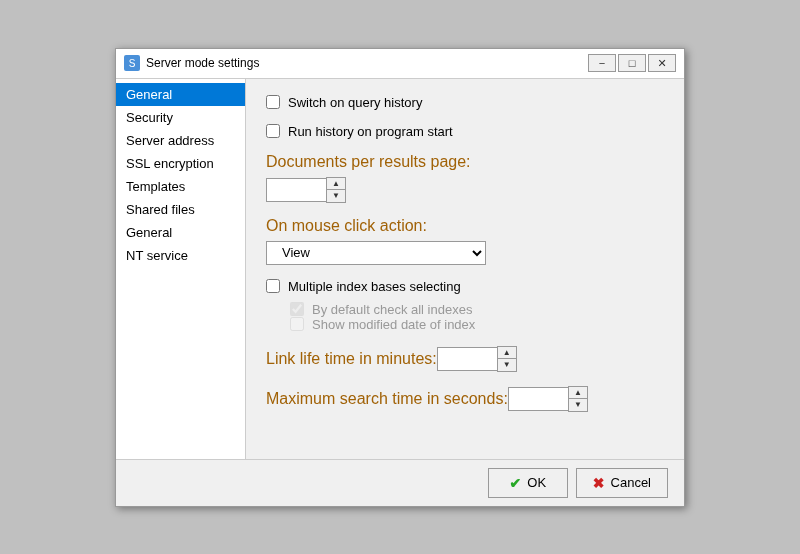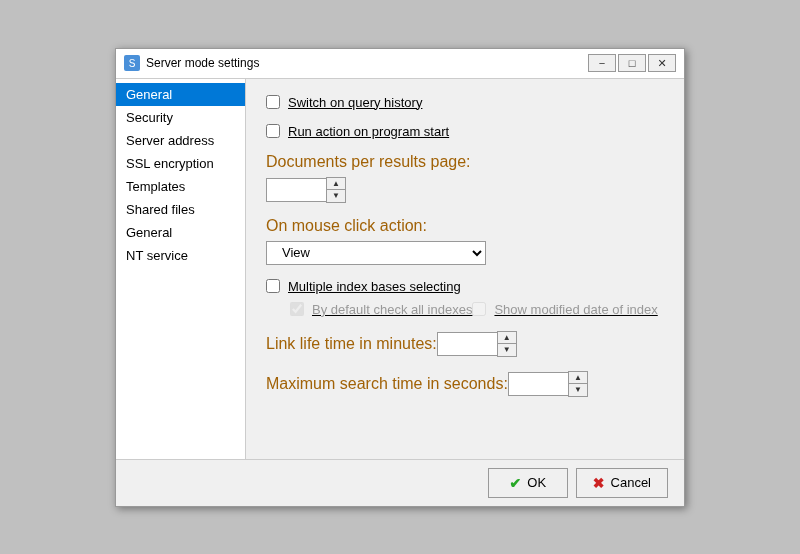--- a/index.html
+++ b/index.html
@@ -103,21 +103,20 @@
       background: #f0f0f0;
       display: flex;
       flex-direction: column;
       gap: 14px;
     }
 
     .checkbox-row {
       display: flex;
       align-items: center;
       gap: 8px;
-      text-decoration: underline;
     }
 
     .checkbox-row input[type=checkbox] {
       width: 14px;
       height: 14px;
       cursor: pointer;
     }
 
     .checkbox-label {
       font-size: 13px;
@@ -187,21 +186,21 @@
       font-size: 13px;
       padding: 2px 11px;
       cursor: pointer;
       outline: none;
       appearance: auto;
     }
 
     .indented {
       padding-left: 24px;
       display: flex;
-      flex-direction: row;
+      flex-direction: column;
     }
 
     .checkbox-row.disabled .checkbox-label {
       color: #999;
     }
     .checkbox-row.disabled input[type=checkbox] {
       opacity: 0.5;
     }
 
     .spinner-row-inline {
@@ -312,21 +311,21 @@
 
     <div class="main-panel">
 
       <div class="checkbox-row">
         <input type="checkbox" style="">
         <span class="checkbox-label">Switch on query history</span>
       </div>
 
       <div class="checkbox-row">
         <input type="checkbox" style="">
-        <span class="checkbox-label">Run action on program start</span>
+        <span class="checkbox-label">Run history on program start</span>
       </div>
 
       <div class="field-group">
         <span class="field-label">Documents per results page:</span>
         <div class="spinner-row">
           <input type="text" class="spinner-input" style="">
           <div class="spinner-buttons">
             <button class="spinner-btn">▲</button>
             <button class="spinner-btn">▼</button>
           </div>

